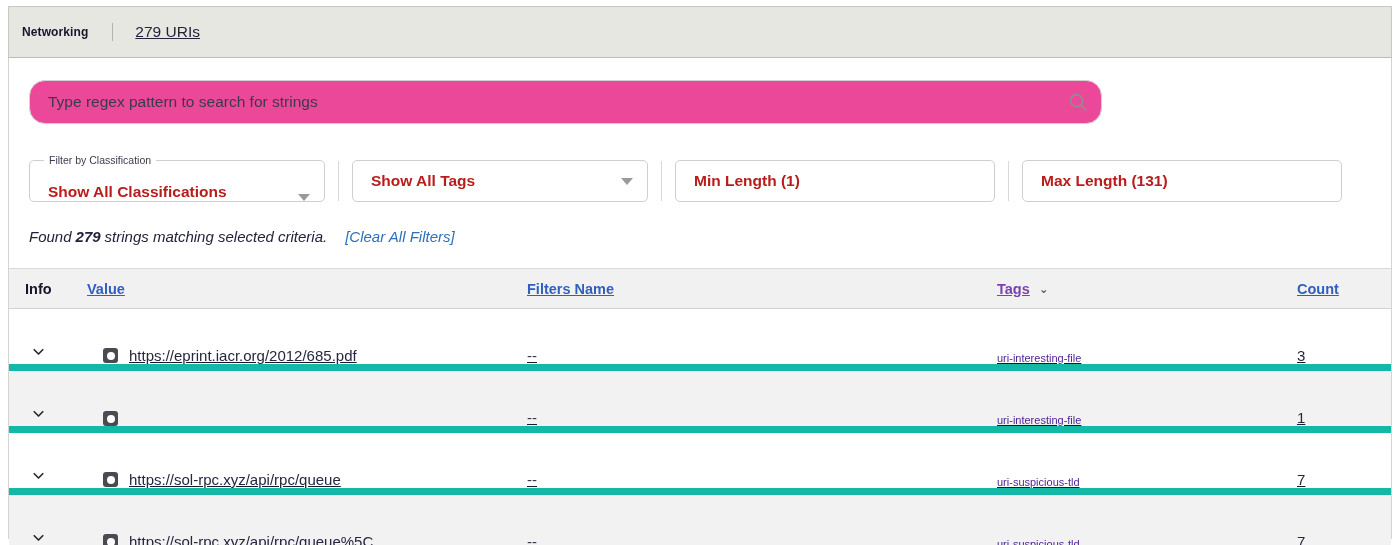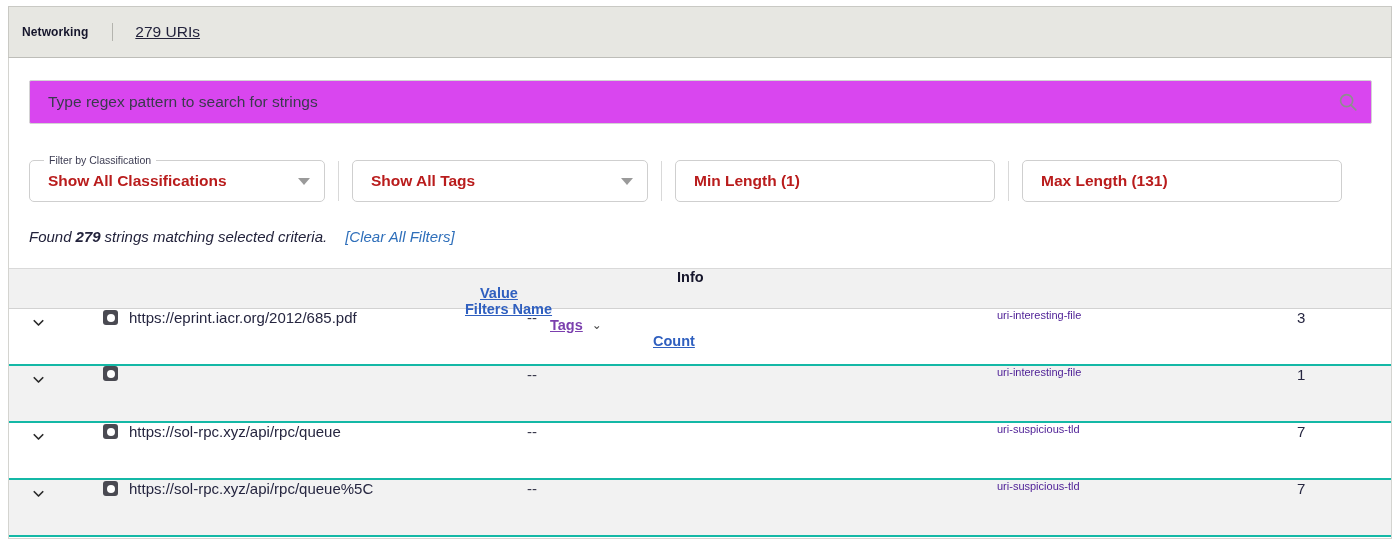--- a/index.html
+++ b/index.html
@@ -70,26 +70,26 @@
     border-left: 1px solid #d4d4d0;
     border-right: 1px solid #d4d4d0;
     border-bottom: 1px solid #d4d4d0;
   }
 
   
   .search-wrap {
     position: absolute;
     left: 20px;
     top: 22px;
-    width: 1343px;
+    width: 1073px;
     height: 44px;
     box-sizing: border-box;
-    background: #d946ef;
+    background: #ec4899;
     border: 1px solid #d3d3d3;
-    border-radius: 2px;
+    border-radius: 16px;
     display: flex;
     align-items: center;
   }
   .search-input {
     flex: 1;
     border: none;
     outline: none;
     background: transparent;
     font-family: "Liberation Sans", sans-serif;
     font-size: 15.5px;
@@ -155,21 +155,21 @@
     border-left: 6px solid transparent;
     border-right: 6px solid transparent;
     border-top: 7px solid #9a9a9a;
   }
   .v-divider {
     width: 1px;
     height: 40px;
     background: #d9d9d9;
     margin: 0 13px;
   }
-  .f-class  { width: 296px; }
+  .f-class  { width: 296px; align-items: flex-end; }
   .f-tags   { width: 296px; }
   .f-min    { width: 320px; }
   .f-max    { width: 320px; }
 
   
   .found-line {
     position: absolute;
     left: 20px;
     top: 170px;
     font-size: 15px;
@@ -193,21 +193,20 @@
     top: 210px;
     width: 1382px;
     border-top: 1px solid #d9d9d9;
   }
   .thead {
     display: flex;
     align-items: center;
     height: 39px;
     background: #f1f1f1;
     border-bottom: 1px solid #d2d2d2;
-    flex-direction: column;
   }
   .th, .td {
     box-sizing: border-box;
     display: flex;
     align-items: center;
   }
   .c-info  { width: 78px;  padding-left: 16px; }
   .c-value { width: 440px; }
   .c-threat{ width: 470px; }
   .c-tags  { width: 300px; }
@@ -225,24 +224,25 @@
   .link-h.visited { color: #7b3fae; text-decoration-color: #7b3fae; }
   .sort-caret {
     margin-left: 9px;
     color: #4a4a4a;
     font-size: 12px;
     line-height: 1;
   }
 
   .trow {
     display: flex;
-    align-items: flex-start;
+    align-items: flex-end;
     height: 55px;
-    border-bottom: 2px solid #14b8a6;
+    border-bottom: 7px solid #14b8a6;
     background: #ffffff;
+    text-decoration: underline;
   }
   .trow.alt { background: #f2f2f2; }
 
   .expander {
     width: 26px;
     height: 26px;
     display: flex;
     align-items: center;
     justify-content: center;
     color: #2b2b2b;

